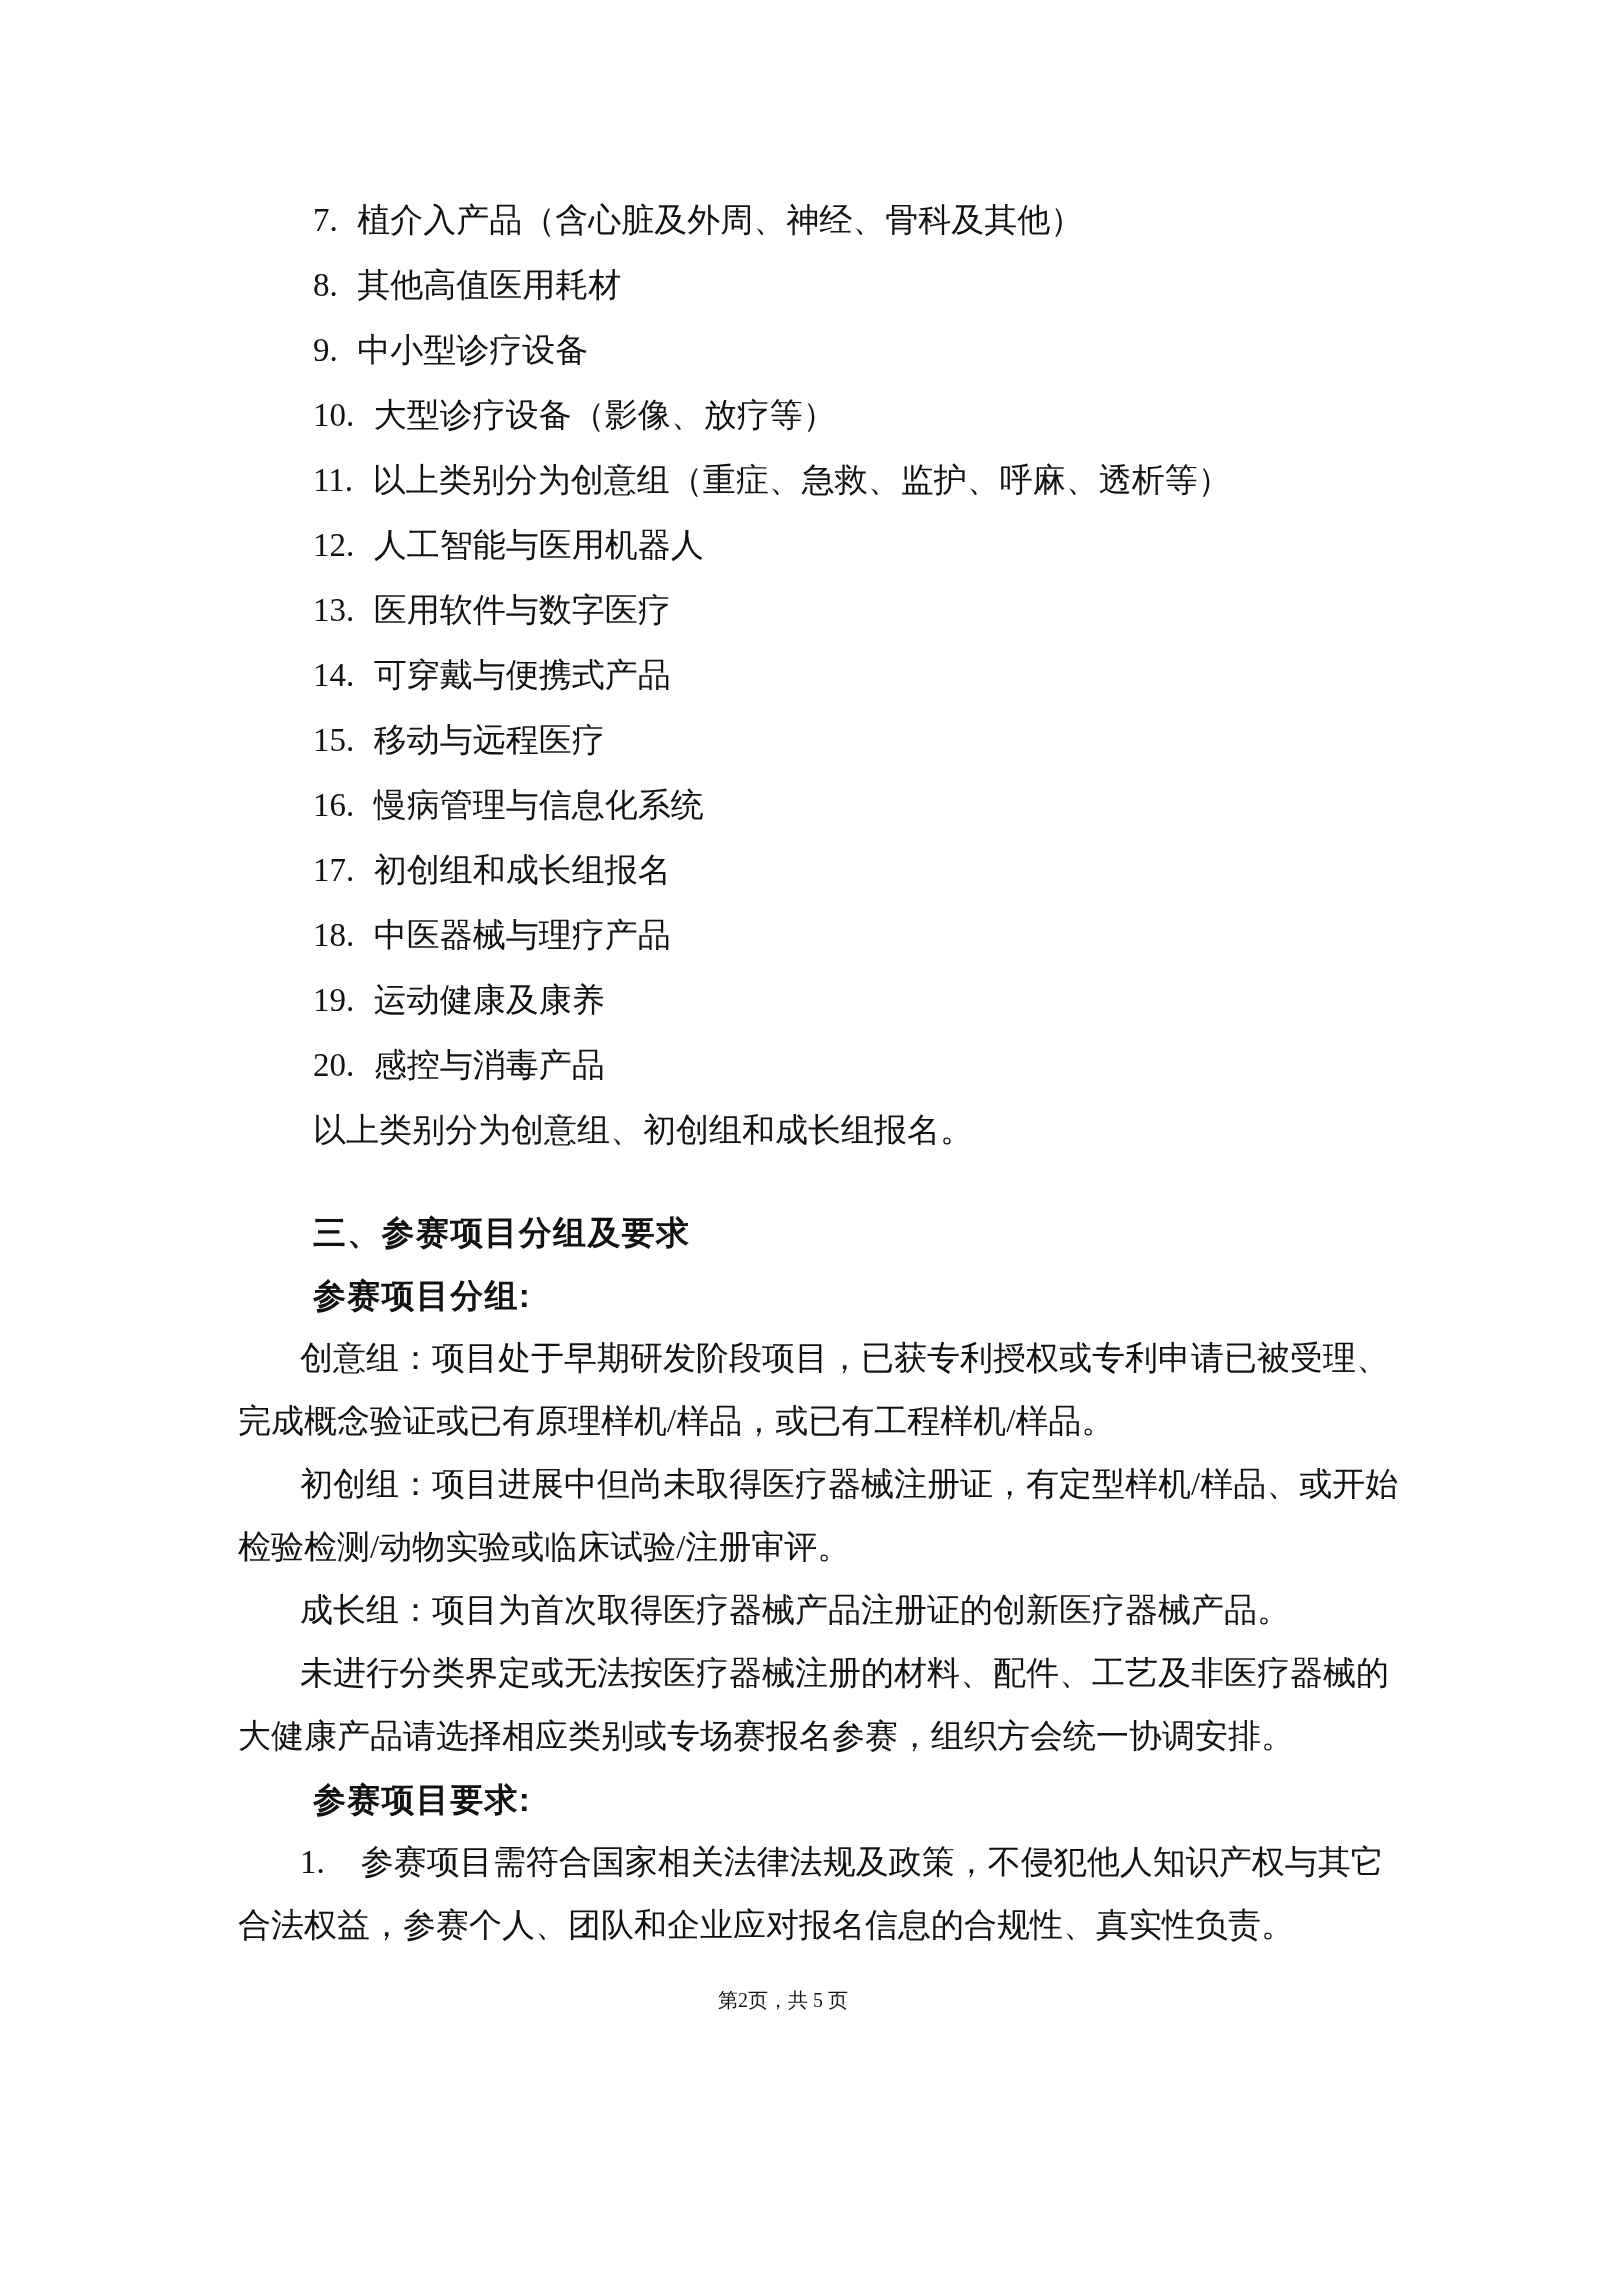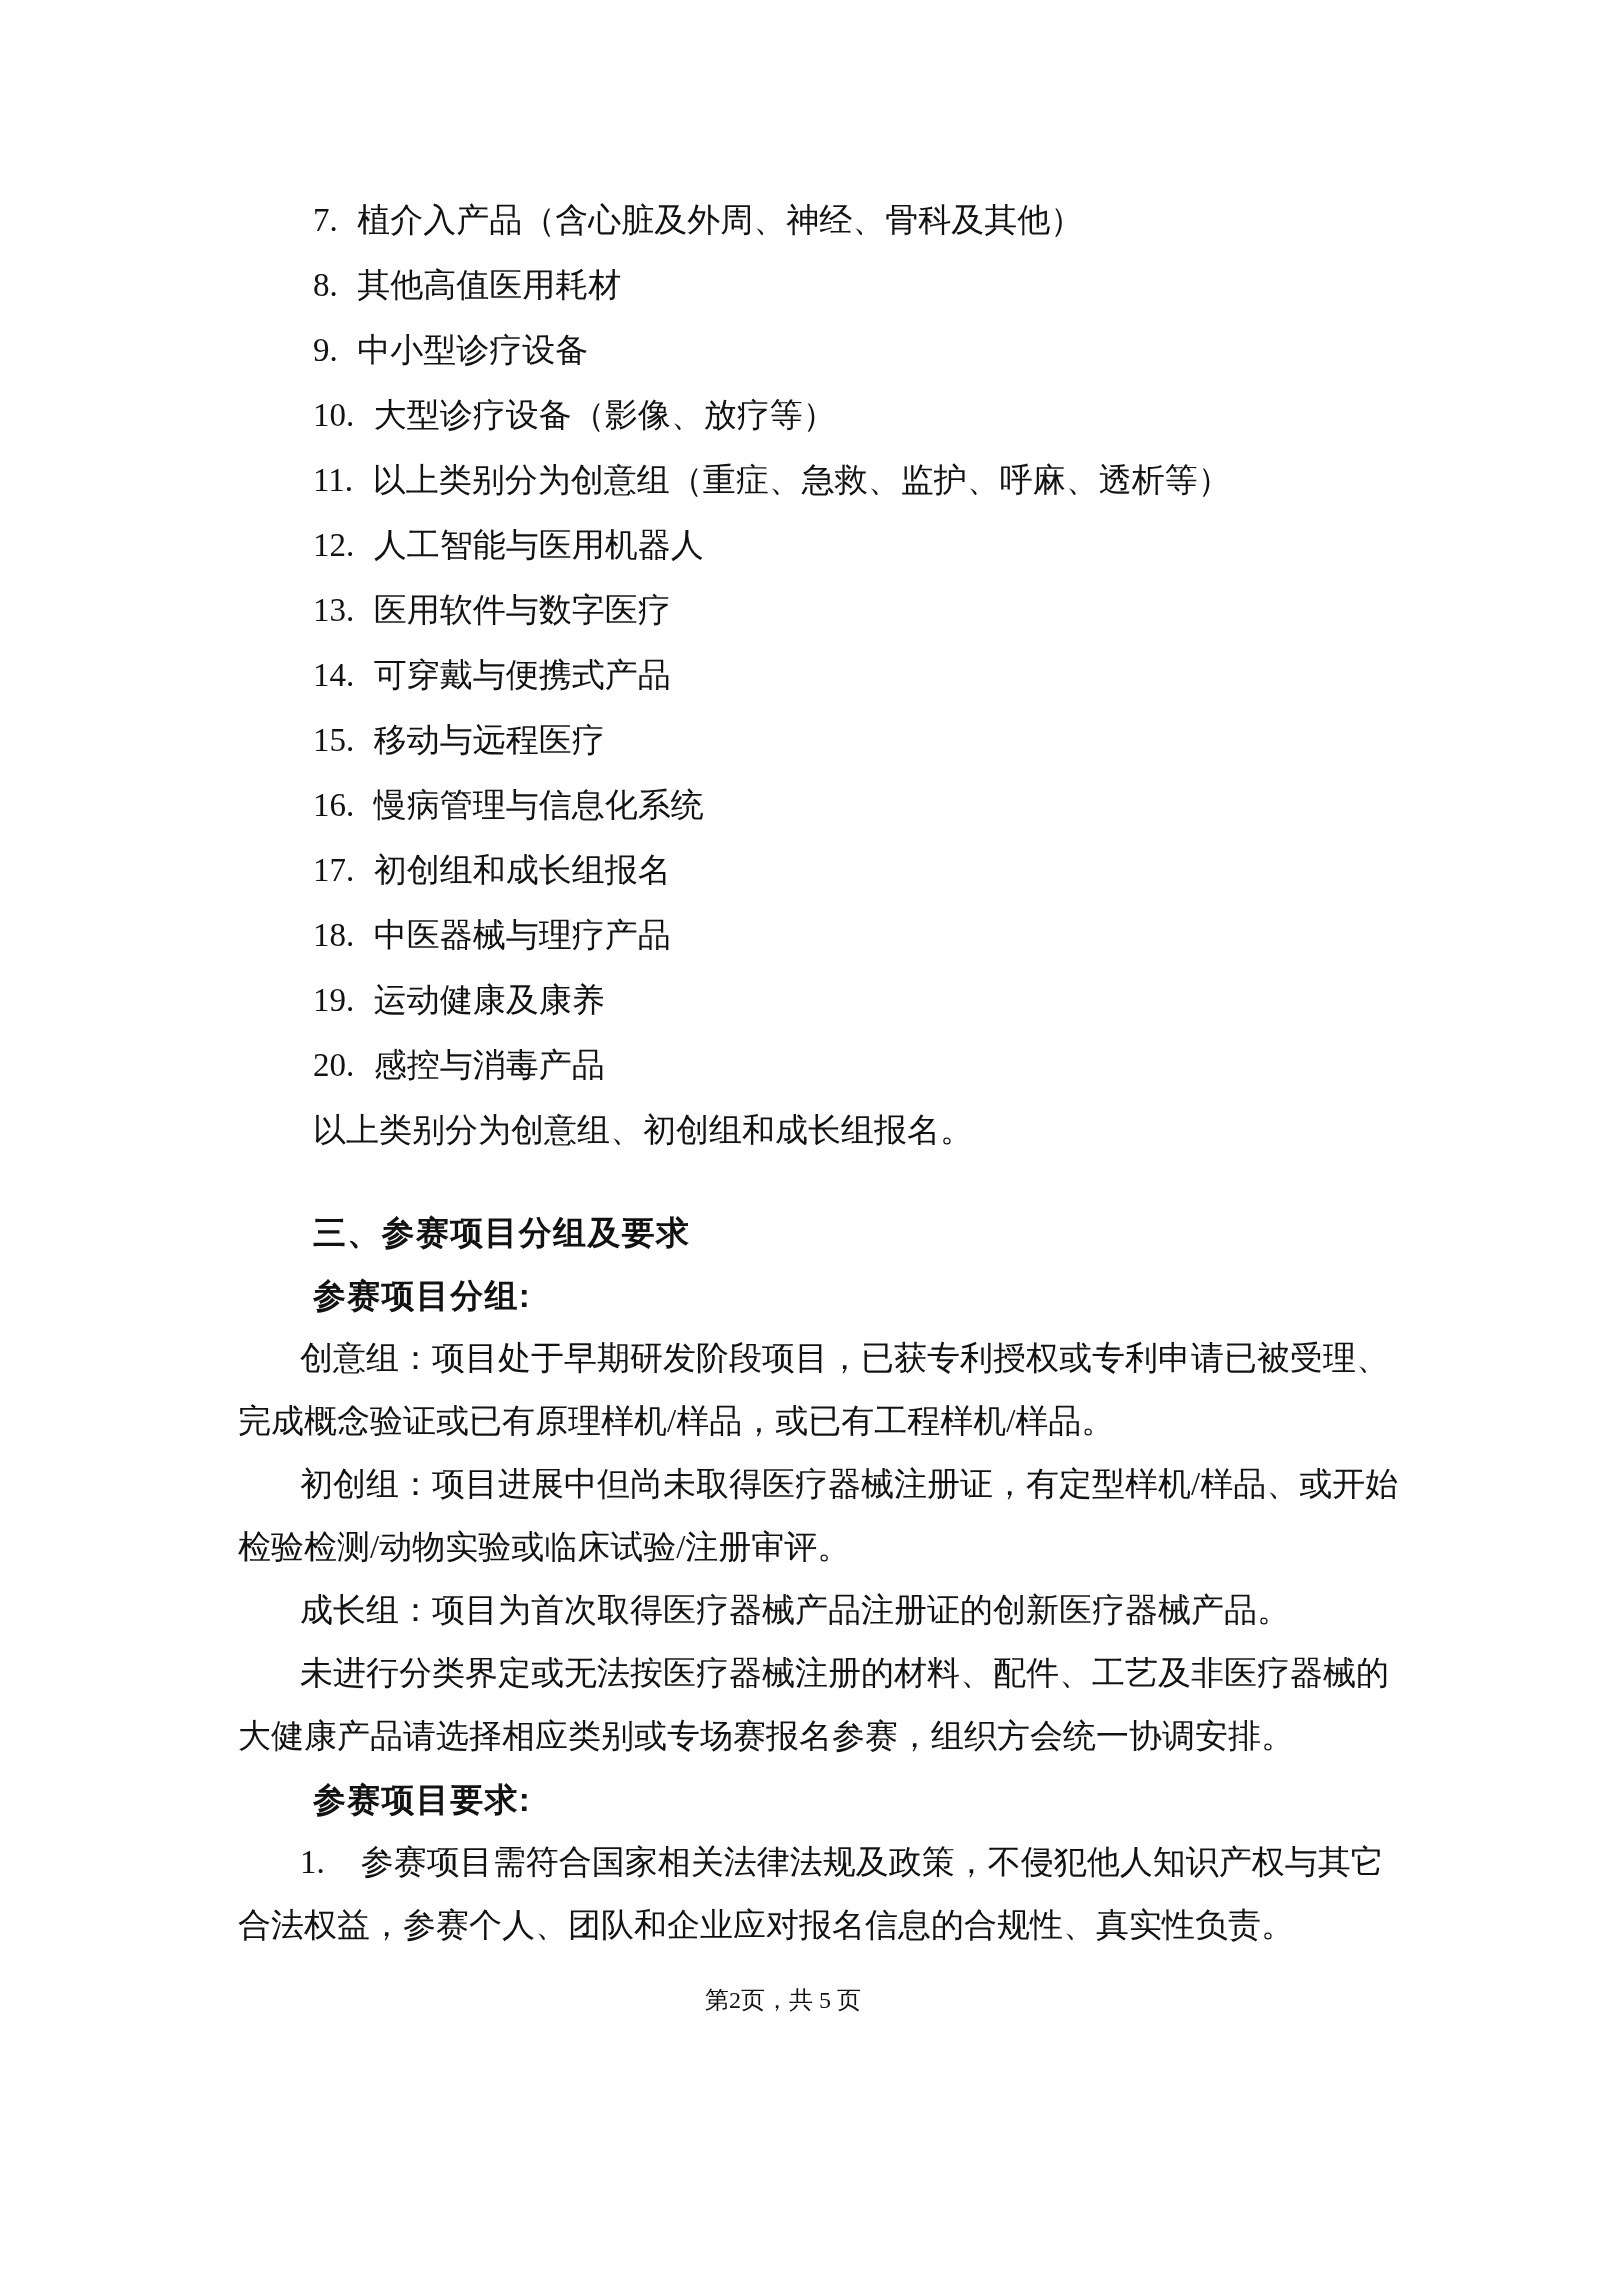--- a/index.html
+++ b/index.html
@@ -65,21 +65,21 @@
   .indent {
     text-indent: 62px;
   }
   .stretch {
     text-align-last: justify;
     text-align: center;
   }
   .footer {
     margin-top: 23.6px;
     line-height: 39px;
-    font-size: 24px;
+    font-size: 20px;
     text-align: center;
   }
 </style>
 </head>
 <body>
 
 <div class="page">
   <div class="content">
 
     <div class="list-line"><span class="num">7.</span><span class="gap30"></span><span>植介入产品（含心脏及外周、神经、骨科及其他）</span></div>

